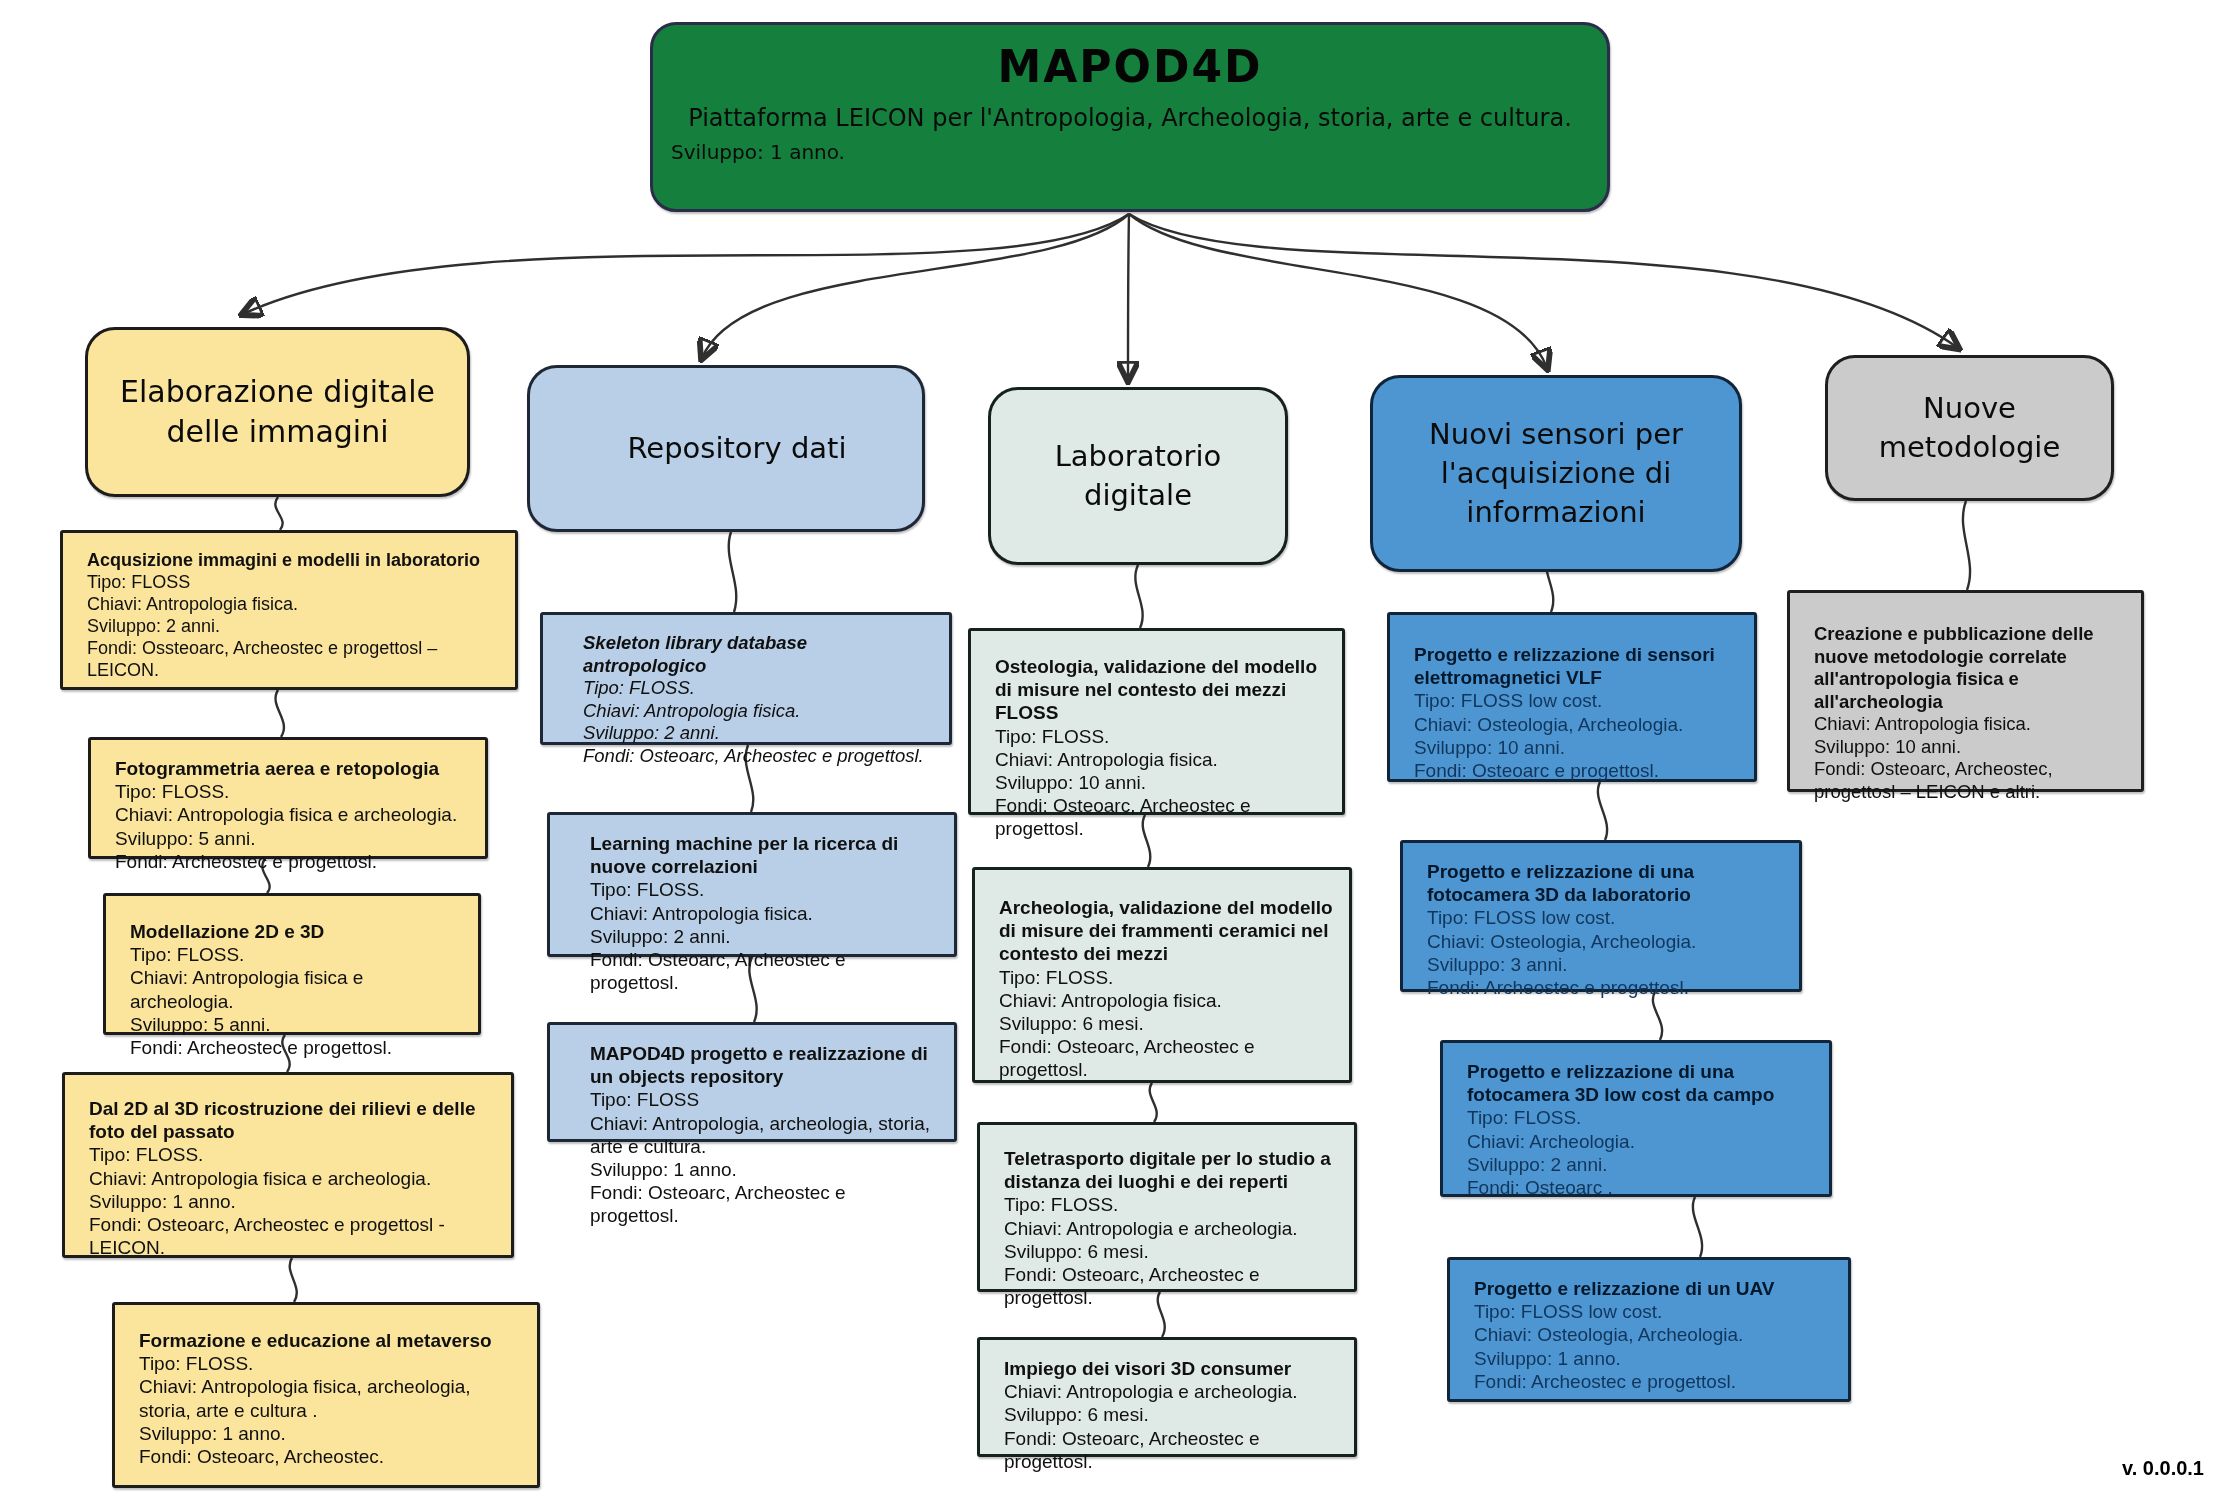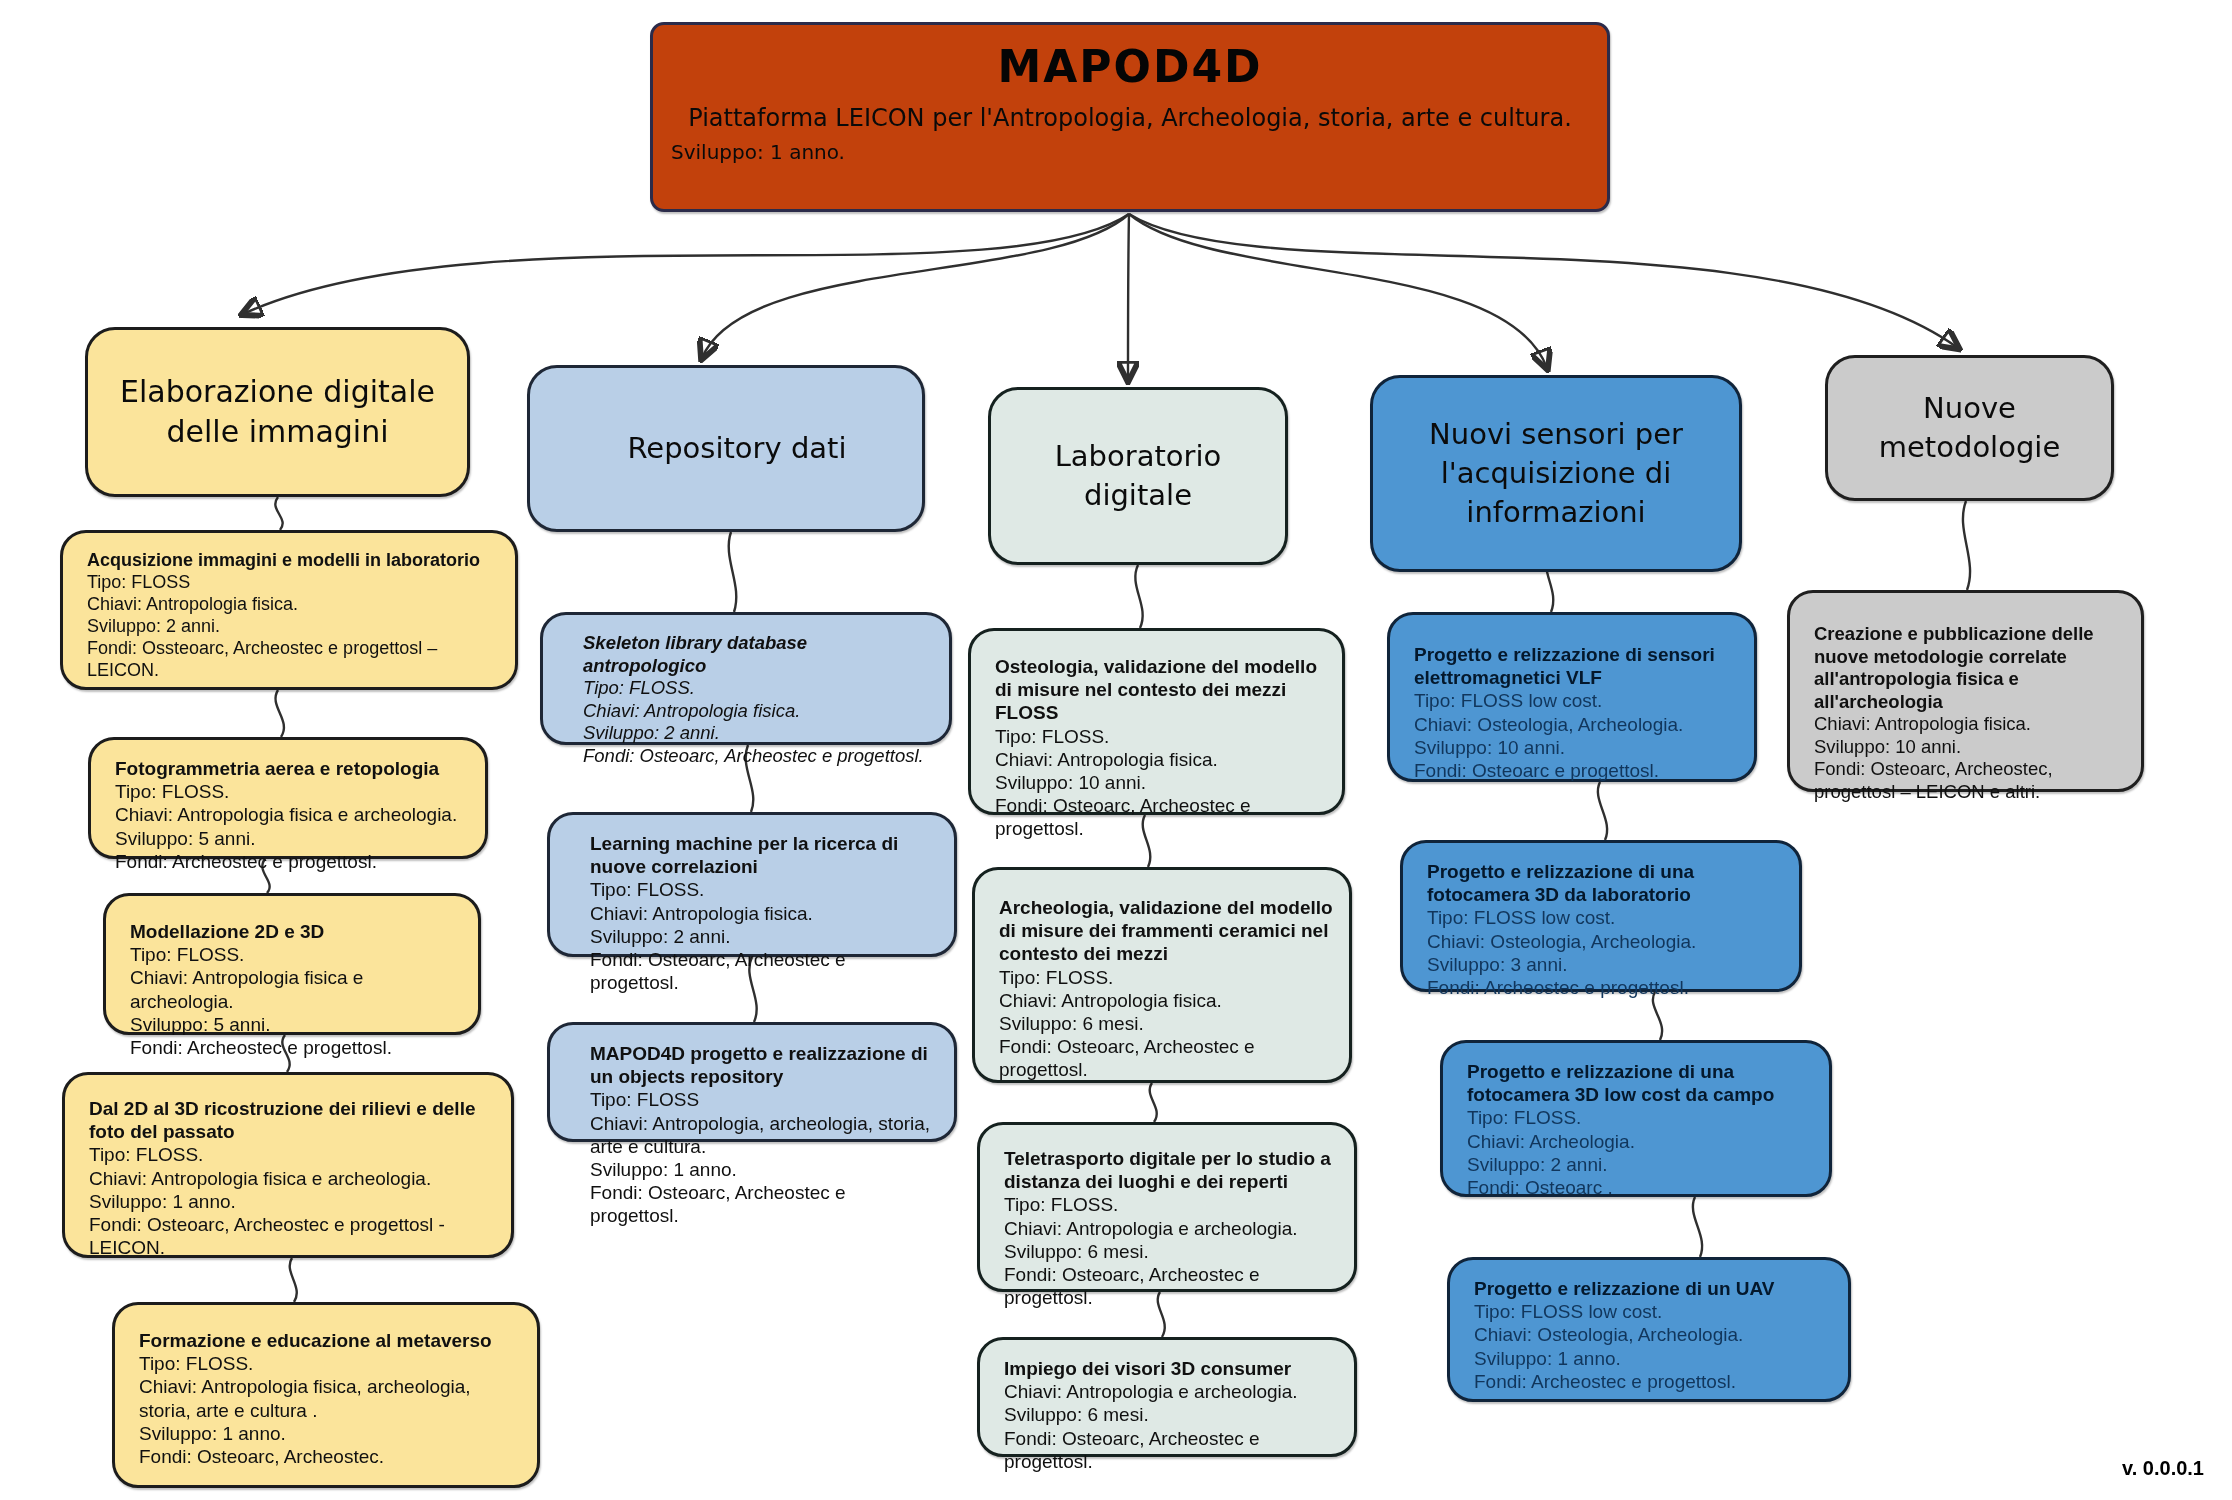--- a/index.html
+++ b/index.html
@@ -1,30 +1,30 @@
 <!DOCTYPE html>
 <html><head>
 <meta charset="utf-8">
 <style>
   * { box-sizing: border-box; margin: 0; padding: 0; }
   html,body { background:#ffffff; }
   body { font-family: "Liberation Sans", sans-serif; }
   #canvas { position: relative; width: 2232px; height: 1500px; background:#ffffff; overflow: hidden; }
   svg.connectors { position:absolute; left:0; top:0; z-index:0; }
   svg.connectors path { fill:none; stroke:#2f2f2f; stroke-width:2.4; }
-  .node { position:absolute; z-index:1; border:3px solid #1c1c1c; border-radius:26px;
+  .node { position:absolute; z-index:1; border:3px solid #1c1c1c; border-radius:3px;
           box-shadow: 1px 2px 2px rgba(0,0,0,0.25); }
   .hdr { display:flex; align-items:center; justify-content:center; text-align:center;
          font-family:"DejaVu Sans", sans-serif; font-size:29px; font-weight:500;
          color:#0b0b0b; border-radius:30px; padding:8px 18px; line-height:1.35; }
   .child { padding:17px 16px 10px 24px; font-size:19px; line-height:1.22; color:#101010; }
   .box-title { font-weight:bold; }
   .box-line { }
   
-  .root  { background:#c2410c; border-color:#2b2b4a; border-radius:14px; }
+  .root  { background:#15803d; border-color:#2b2b4a; border-radius:26px; }
   .col1  { background:#fbe49b; }
   .col2  { background:#b9cfe7; border-color:#1e2736;padding-left:40px; }
   .col3  { background:#dfe9e5; border-color:#15211f; }
   .col4  { background:#4e96d2; border-color:#10243a; }
   .col4 .box-title { color:#04182c; }
   .col4 .box-line  { color:#11365c; }
   .col5  { background:#cbcbcb; border-color:#1f1f1f; }
   
   .root { text-align:center; padding-top:16px; }
   .root .r-title { font-family:"DejaVu Sans", sans-serif; font-weight:bold; font-size:44px;

